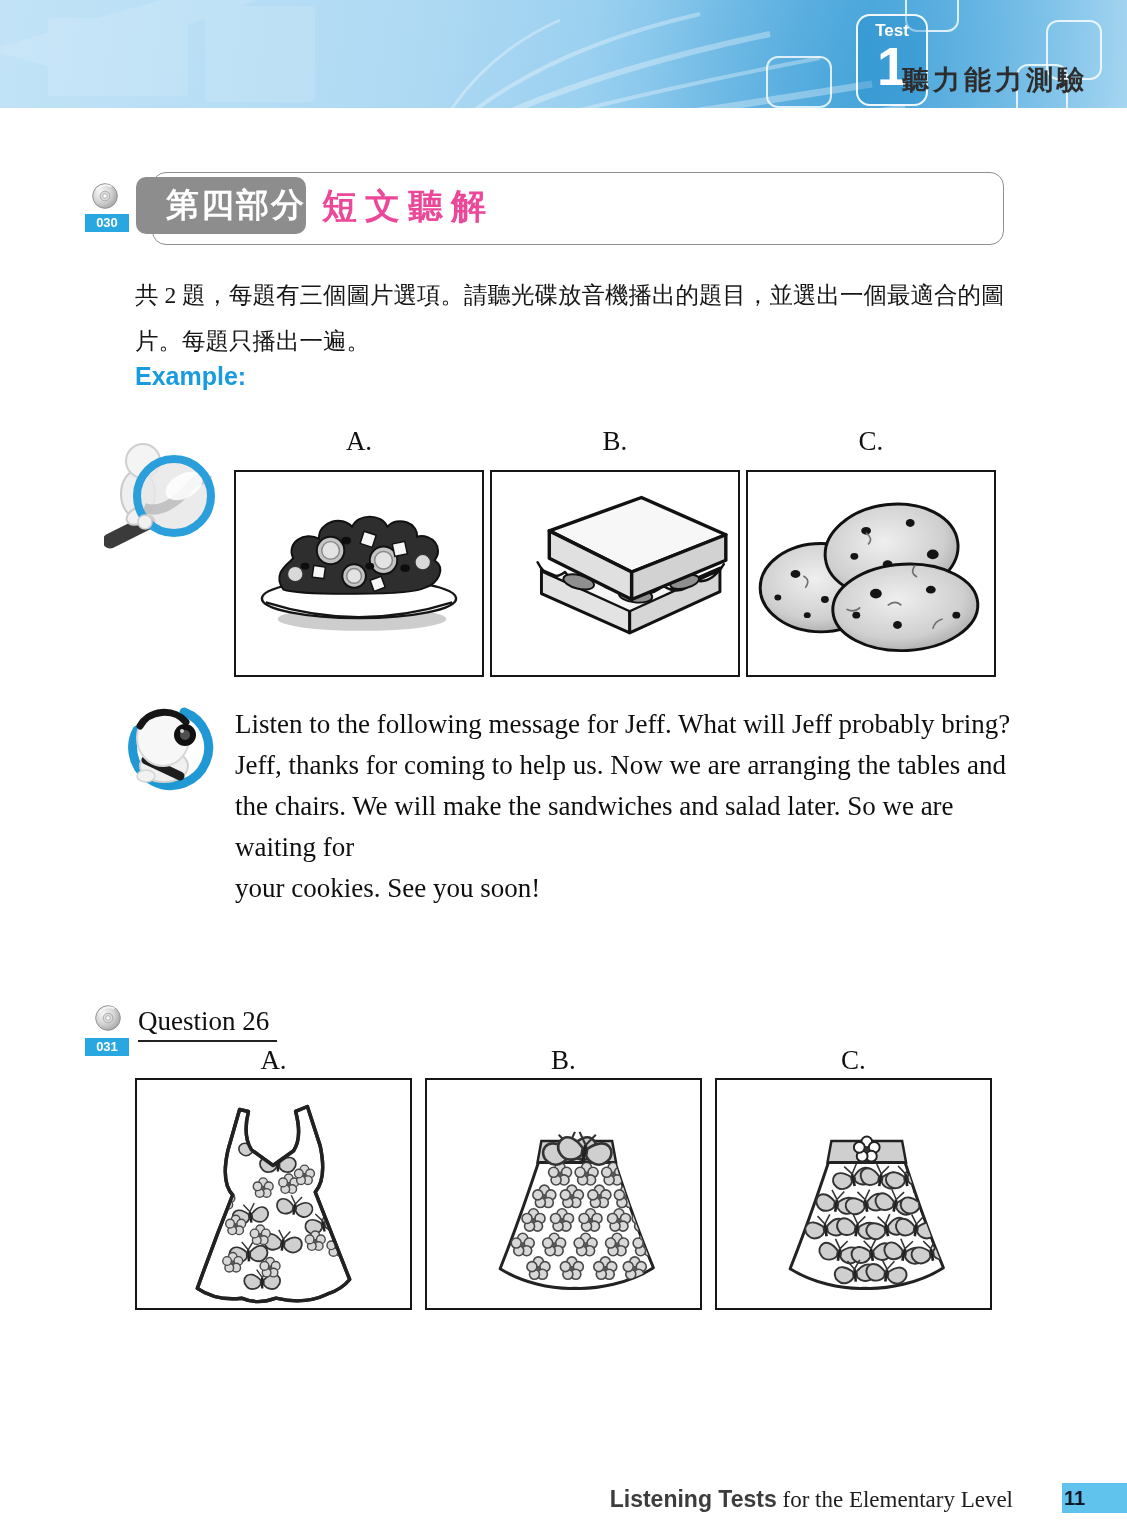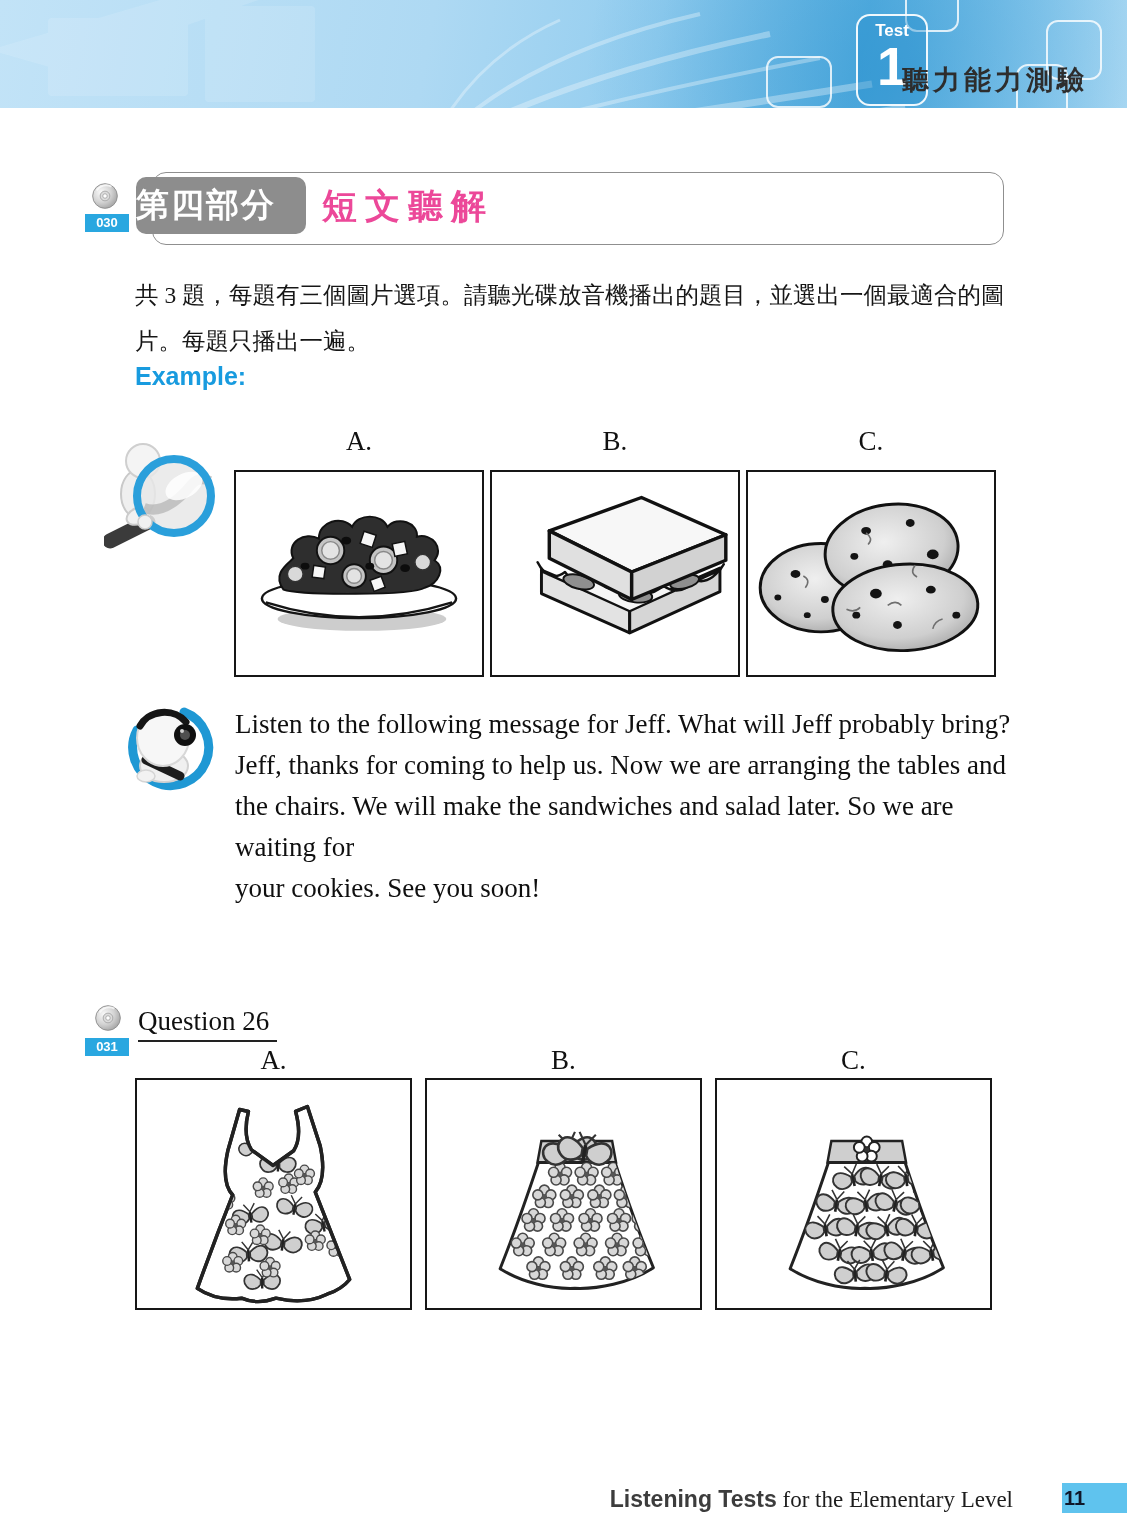--- a/index.html
+++ b/index.html
@@ -28,21 +28,21 @@
   
   .cd-icon{position:absolute;width:28px;height:28px;}
   .cd-1{left:91px;top:182px;} .cd-2{left:94px;top:1004px;}
   .track-badge{position:absolute;width:44px;height:18px;background:#29a7e0;color:#fff;
     font:bold 13px/18px "Liberation Sans",sans-serif;text-align:center;}
   .badge-030{left:85px;top:214px;} .badge-031{left:85px;top:1038px;}
   .section-frame{position:absolute;left:152px;top:172px;width:850px;height:71px;
     border:1.5px solid #8f8f8f;border-radius:14px;}
   .part-badge{position:absolute;left:136px;top:177px;width:170px;height:57px;background:#8d8d8d;
     border-radius:10px;color:#fff;font:bold 33px/57px "Liberation Serif",serif;
-    text-align:left;letter-spacing:2px;}
+    text-align:right;letter-spacing:2px;}
   .part-title{position:absolute;left:322px;top:183px;font-weight:bold;font-size:35px;
     letter-spacing:8px;color:#ec4899;}
 
   .instructions{position:absolute;left:135px;top:272px;width:884px;
     font-size:23.5px;line-height:46px;color:#161616;}
   .example-heading{position:absolute;left:135px;top:362px;
     font:bold 25px "Liberation Sans",sans-serif;color:#189bdf;}
 
   
   .opt-label{position:absolute;font-size:27px;color:#111;text-align:center;}
@@ -141,21 +141,21 @@
       <path d="M6,9 A12,12 0 0 1 22,5" stroke="#fff" stroke-width="2" fill="none" opacity=".7"></path>
       <circle cx="15" cy="15" r="5.2" fill="#dcdcdc" stroke="#9a9a9a" stroke-width=".8"></circle>
       <circle cx="15" cy="15" r="2.4" fill="#fff" stroke="#9a9a9a" stroke-width=".8"></circle>
     </svg>
   </div>
   <div class="track-badge badge-030">030</div>
   <div class="section-frame"></div>
   <div class="part-badge">第四部分</div>
   <div class="part-title">短文聽解</div>
 
-  <div class="instructions">共 3 題，每題有三個圖片選項。請聽光碟放音機播出的題目，並選出一個最適合的圖片。每題只播出一遍。</div>
+  <div class="instructions">共 2 題，每題有三個圖片選項。請聽光碟放音機播出的題目，並選出一個最適合的圖片。每題只播出一遍。</div>
   <div class="example-heading">Example:</div>
 
   <div class="magnifier">
     <svg viewBox="0 0 116 120">
       <ellipse cx="34" cy="58" rx="17" ry="24" fill="#efefef" stroke="#c9c9c9" stroke-width="2"></ellipse>
       <circle cx="39" cy="25" r="17" fill="#f4f4f4" stroke="#cfcfcf" stroke-width="2"></circle>
       <line x1="44" y1="86" x2="6" y2="105" stroke="#3b3b3b" stroke-width="15" stroke-linecap="round"></line>
       <ellipse cx="34" cy="80" rx="12" ry="8" fill="#f1f1f1" stroke="#ccc" stroke-width="2" transform="rotate(-25 34 80)"></ellipse>
       <circle cx="70" cy="60" r="37" fill="#e8e8e8" opacity=".85"></circle>
       <path d="M40,72 Q62,80 88,48 Q95,40 106,45" stroke="#9b9b9b" stroke-width="10" fill="none" opacity=".5"></path>

